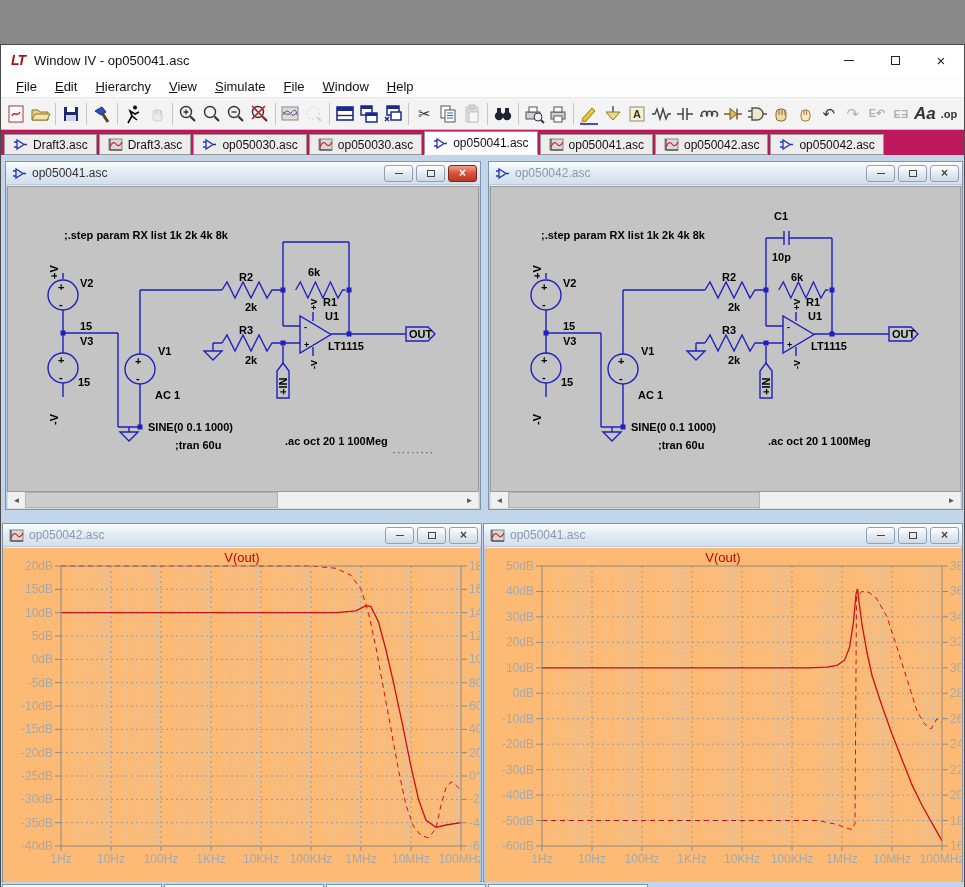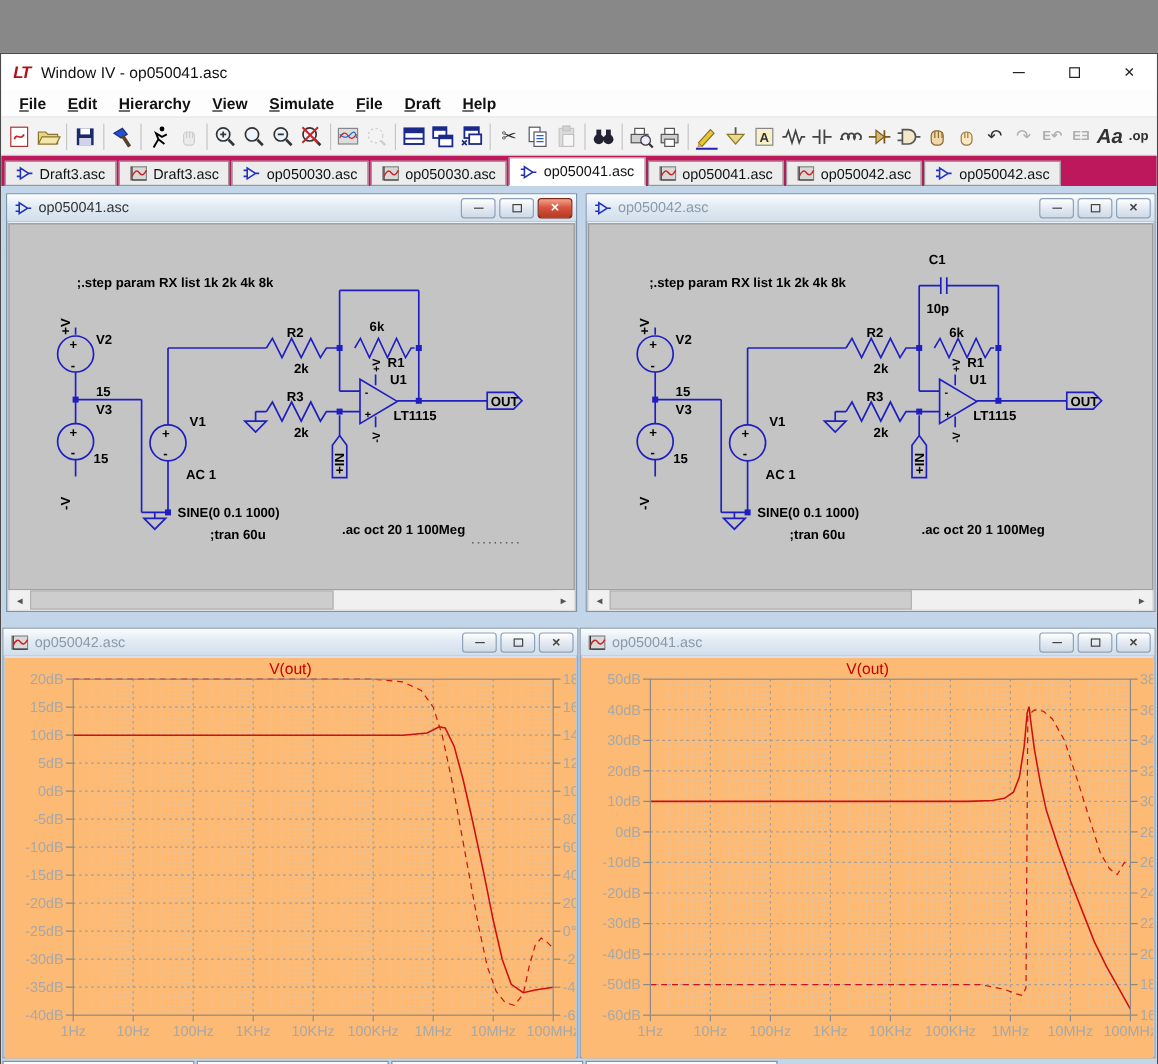--- a/index.html
+++ b/index.html
@@ -11,21 +11,21 @@
   .lt-logo { color:#b01116; font-weight:bold; font-style:italic; font-size:14px; margin-right:9px; letter-spacing:-1px; }
   .tb-title { flex:0 1 auto; }
   .tb-spacer { flex:1; }
   .wbtn { width:46px; height:30px; display:flex; align-items:center; justify-content:center; color:#222; font-size:13px; }
   .g-min { width:10px; height:1px; background:#222; }
   .g-box { width:9px; height:9px; border:1px solid #222; }
   .g-x { font-size:15px; line-height:1; }
 
   
   .menubar { height:22px; display:flex; align-items:center; background:#fdfdfd; font-size:13px; padding-left:6px; }
-  .menu-item { padding:2px 9px; color:#111;font-weight:bold; }
+  .menu-item { padding:2px 9px; color:#111; }
   .menu-item::first-letter { text-decoration:underline; }
 
   
   .toolbar { height:33px; background:#f3f3f3; border-top:1px solid #e8e8e8; border-bottom:1px solid #c0c0c0; display:flex; align-items:center; padding:0 3px; }
   .tbn { width:27px; height:26px; display:flex; align-items:center; justify-content:center; }
   .tsep { width:1px; height:22px; background:#c6c6c6; margin:0 3px; }
   .dis { opacity:.35; filter:grayscale(1); }
   .ti { font-size:15px; color:#333; line-height:1; }
   .ti-s { font-size:11px; font-weight:bold; color:#333; }
 
@@ -101,21 +101,21 @@
       </span>
   </div>
 
   <div class="menubar">
     <span class="menu-item">File</span>
     <span class="menu-item">Edit</span>
     <span class="menu-item">Hierarchy</span>
     <span class="menu-item">View</span>
     <span class="menu-item">Simulate</span>
     <span class="menu-item">File</span>
-    <span class="menu-item">Draft</span>
+    <span class="menu-item">Window</span>
     <span class="menu-item">Help</span>
   </div>
 
   <div class="toolbar">
     <span class="tbn">
         <svg width="22" height="22">
           <rect x="4" y="3" width="14" height="16" fill="#fff" stroke="#a33"></rect>
           <path d="M7 13 C9 7,12 15,15 9" stroke="#c22" fill="none" stroke-width="1.5"></path>
         </svg>
       </span>

